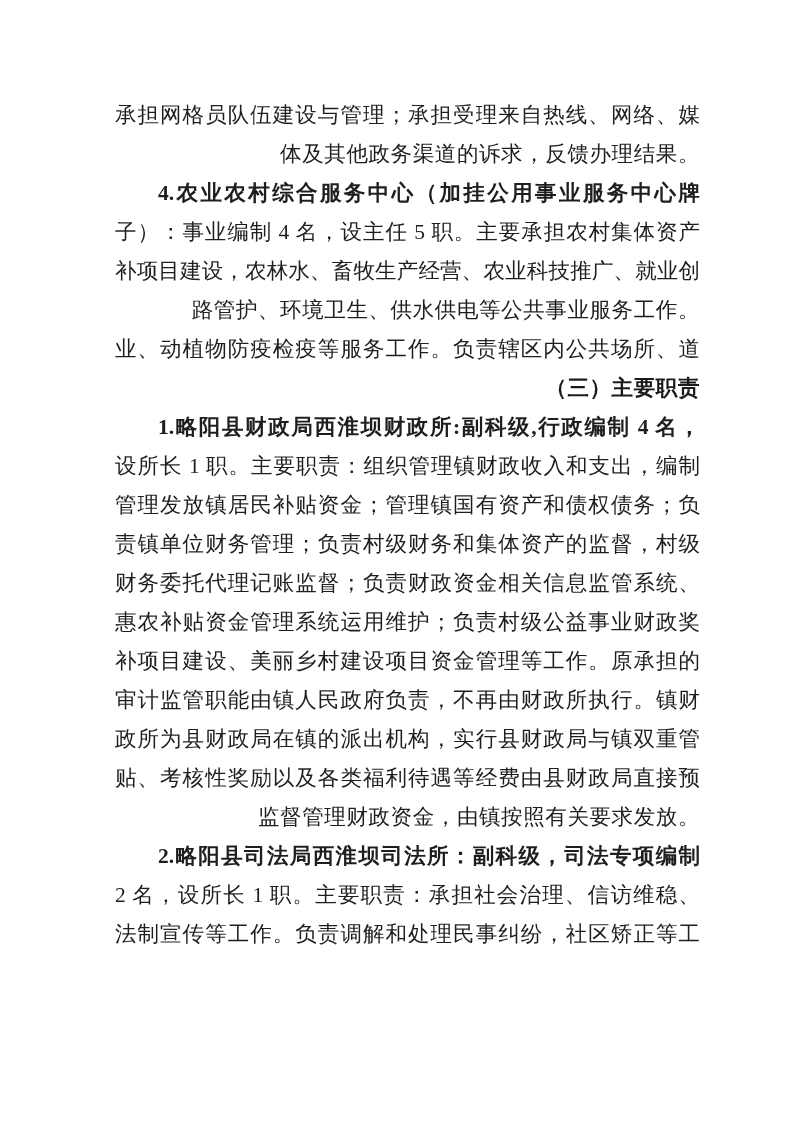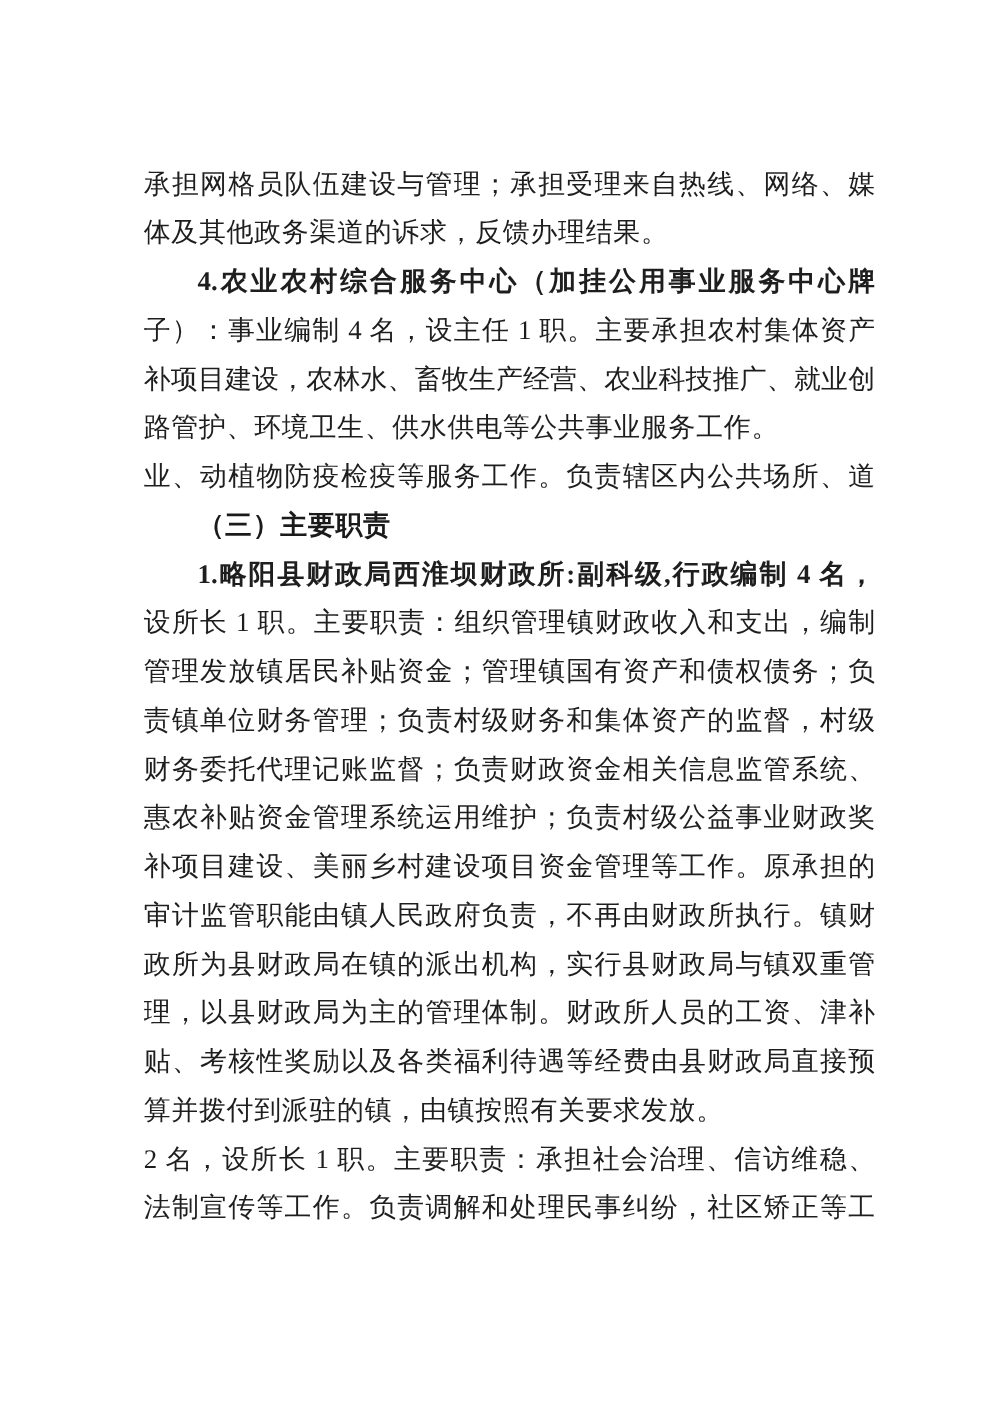--- a/index.html
+++ b/index.html
@@ -17,31 +17,30 @@
     width: 793px;
     height: 1122px;
     background: #ffffff;
     overflow: hidden;
   }
   .text-block {
     position: absolute;
     left: 115px;
     top: 96px;
     width: 585px;
-    margin-top: 32px;
   }
   .line {
     height: 39px;
     line-height: 39px;
     font-size: 21.5px;
     letter-spacing: 0.6px;
     color: #1e1e1e;
     white-space: nowrap;
     overflow: hidden;
-    text-align: left;
+    text-align: right;
   }
   
   .line.fill {
     white-space: normal;
     letter-spacing: 0;
     text-align: justify;
     text-align-last: justify;
   }
   .line.fill::after {
     content: "";
@@ -61,33 +60,33 @@
   }
 </style>
 </head>
 <body>
 
 <div class="page">
   <div class="text-block" style="color: rgb(30, 30, 30);">
       <div class="line fill">承担网格员队伍建设与管理；承担受理来自热线、网络、媒</div>
       <div class="line">体及其他政务渠道的诉求，反馈办理结果。</div>
       <div class="line fill indent">4.农业农村综合服务中心（加挂公用事业服务中心牌</div>
-      <div class="line fill">子）：事业编制 4 名，设主任 1 职。主要承担农村集体资产</div>
+      <div class="line fill">子）：事业编制 4 名，设主任 5 职。主要承担农村集体资产</div>
       <div class="line fill">补项目建设，农林水、畜牧生产经营、农业科技推广、就业创</div>
       <div class="line">路管护、环境卫生、供水供电等公共事业服务工作。</div>
       <div class="line fill">业、动植物防疫检疫等服务工作。负责辖区内公共场所、道</div>
       <div class="line indent heading">（三）主要职责</div>
       <div class="line fill indent">1.略阳县财政局西淮坝财政所:副科级,行政编制 4 名，</div>
       <div class="line fill">设所长 1 职。主要职责：组织管理镇财政收入和支出，编制</div>
       <div class="line fill">管理发放镇居民补贴资金；管理镇国有资产和债权债务；负</div>
       <div class="line fill">责镇单位财务管理；负责村级财务和集体资产的监督，村级</div>
       <div class="line fill">财务委托代理记账监督；负责财政资金相关信息监管系统、</div>
       <div class="line fill">惠农补贴资金管理系统运用维护；负责村级公益事业财政奖</div>
       <div class="line fill">补项目建设、美丽乡村建设项目资金管理等工作。原承担的</div>
       <div class="line fill">审计监管职能由镇人民政府负责，不再由财政所执行。镇财</div>
       <div class="line fill">政所为县财政局在镇的派出机构，实行县财政局与镇双重管</div>
-      <div class="line fill">理，以县财政局为主的管理体制。财政所人员的工资、津补</div>
       <div class="line fill">贴、考核性奖励以及各类福利待遇等经费由县财政局直接预</div>
-      <div class="line">算并拨付到派驻的镇，由镇按照有关要求发放。</div>
+      <div class="line">监督管理财政资金，由镇按照有关要求发放。</div>
+      <div class="line fill indent">2.略阳县司法局西淮坝司法所：副科级，司法专项编制</div>
       <div class="line fill">2 名，设所长 1 职。主要职责：承担社会治理、信访维稳、</div>
       <div class="line fill">法制宣传等工作。负责调解和处理民事纠纷，社区矫正等工</div>
     </div>
 </div>
 
 </body></html>

